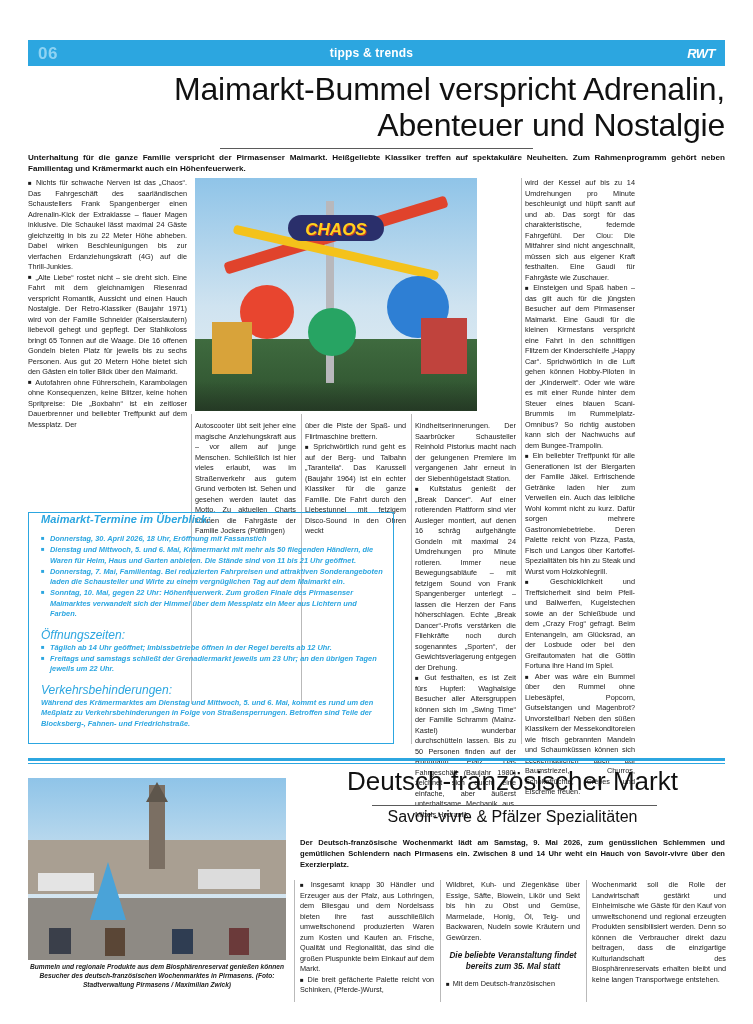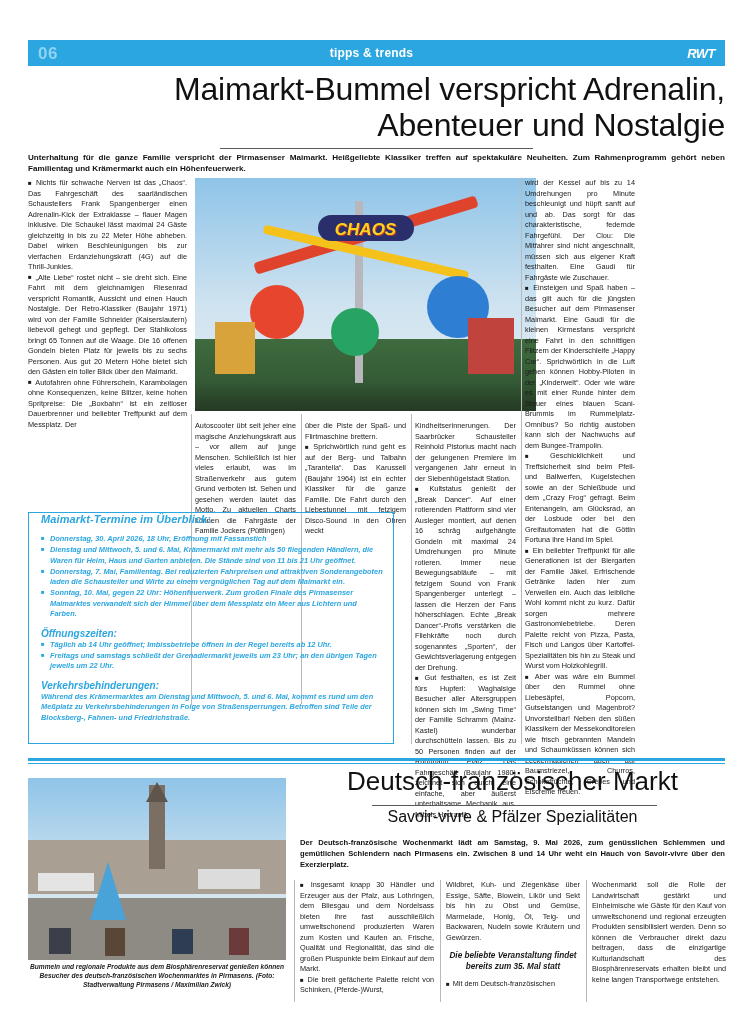--- a/index.html
+++ b/index.html
@@ -54,21 +54,21 @@
   }
   .col p{margin:0;}
   .col p.bullet::before{
     content:"\25A0";font-size:6.2px;margin-right:3px;position:relative;top:-.5px;
   }
   .c1{left:0;width:159px;}
   .colsep{position:absolute;width:1px;background:#b9b9b9;}
 
   
   .topimg{
-    position:absolute;left:167px;top:0;width:341px;height:233px;
+    position:absolute;left:167px;top:0;width:282px;height:233px;
     overflow:hidden;background:#701a75;text-decoration:underline;
   }
 
   .midcol{position:absolute;font-size:7.3px;line-height:1.44;text-align:justify;}
   .midcol p{margin:0;}
   .midcol p.bullet::before{content:"\25A0";font-size:6.2px;margin-right:3px;}
 
   
   .infobox{
     position:absolute;left:28px;top:512px;width:366px;height:232px;
@@ -79,21 +79,21 @@
     margin:0 0 9px 0;font-size:11px;font-weight:700;font-style:italic;letter-spacing:.1px;
   }
   .infobox ul{margin:0;padding:0;list-style:none;}
   .infobox li{
     font-size:7.4px;line-height:1.42;font-weight:700;margin-bottom:.5px;
     padding-left:9px;position:relative;
   }
   .infobox li::before{
     content:"\25A0";position:absolute;left:0;top:0;font-size:6px;font-style:normal;
   }
-  .ib-sub{font-size:10px;font-weight:700;margin:8px 0 1px 0;}
+  .ib-sub{font-size:12px;font-weight:400;margin:8px 0 1px 0;}
   .ib-body{font-size:7.4px;line-height:1.42;font-weight:700;margin:0;}
 
   
   .bigrule{position:absolute;left:28px;top:758px;width:697px;height:3px;background:#2ca6e0;}
   .bigrule2{position:absolute;left:28px;top:763px;width:697px;height:1px;background:#2ca6e0;}
 
   
   .botimg{
     position:absolute;left:28px;top:778px;width:258px;height:182px;overflow:hidden;
     background:#7fa0bf;
@@ -183,22 +183,22 @@
 
     <div class="midcol" style="left:387px;top:243px;width:101px;">
       <p>Kindheitserinnerungen. Der Saarbrücker Schausteller Reinhold Pistorius macht nach der gelungenen Premiere im vergangenen Jahr erneut in der Siebenhügelstadt Station.</p>
       <p class="bullet">Kultstatus genießt der „Break Dancer“. Auf einer rotierenden Plattform sind vier Ausleger montiert, auf denen 16 schräg aufgehängte Gondeln mit maximal 24 Umdrehungen pro Minute rotieren. Immer neue Bewegungsabläufe – mit fetzigem Sound von Frank Spangenberger unterlegt – lassen die Herzen der Fans höherschlagen. Echte „Break Dancer“-Profis verstärken die Fliehkräfte noch durch sogenanntes „Sporten“, der Gewichtsverlagerung entgegen der Drehung.</p>
       <p class="bullet">Gut festhalten, es ist Zeit fürs Hupferl: Waghalsige Besucher aller Altersgruppen können sich im „Swing Time“ der Familie Schramm (Mainz-Kastel) wunderbar durchschütteln lassen. Bis zu 50 Personen finden auf der Rundbahn Platz. Das Fahrgeschäft (Baujahr 1980) zeichnet sich durch eine einfache, aber äußerst unterhaltsame Mechanik aus. Mittels Hydraulik</p>
     </div>
 
     <div class="midcol" style="left:497px;top:0;width:110px;">
       <p>wird der Kessel auf bis zu 14 Umdrehungen pro Minute beschleunigt und hüpft sanft auf und ab. Das sorgt für das charakteristische, federnde Fahrgefühl. Der Clou: Die Mitfahrer sind nicht angeschnallt, müssen sich aus eigener Kraft festhalten. Eine Gaudi für Fahrgäste wie Zuschauer.</p>
       <p class="bullet">Einsteigen und Spaß haben – das gilt auch für die jüngsten Besucher auf dem Pirmasenser Maimarkt. Eine Gaudi für die kleinen Kirmesfans verspricht eine Fahrt in den schnittigen Flitzern der Kinderschleife „Happy Car“. Sprichwörtlich in die Luft gehen können Hobby-Piloten in der „Kinderwelt“. Oder wie wäre es mit einer Runde hinter dem Steuer eines blauen Scani-Brummis im Rummelplatz-Omnibus? So richtig austoben kann sich der Nachwuchs auf dem Bungee-Trampolin.</p>
+      <p class="bullet">Ein beliebter Treffpunkt für alle Generationen ist der Biergarten der Familie Jäkel. Erfrischende Getränke laden hier zum Verweilen ein. Auch das leibliche Wohl kommt nicht zu kurz. Dafür sorgen mehrere Gastronomiebetriebe. Deren Palette reicht von Pizza, Pasta, Fisch und Langos über Kartoffel-Spezialitäten bis hin zu Steak und Wurst vom Holzkohlegrill.</p>
       <p class="bullet">Geschicklichkeit und Treffsicherheit sind beim Pfeil- und Ballwerfen, Kugelstechen sowie an der Schießbude und dem „Crazy Frog“ gefragt. Beim Entenangeln, am Glücksrad, an der Losbude oder bei den Greifautomaten hat die Göttin Fortuna ihre Hand im Spiel.</p>
-      <p class="bullet">Ein beliebter Treffpunkt für alle Generationen ist der Biergarten der Familie Jäkel. Erfrischende Getränke laden hier zum Verweilen ein. Auch das leibliche Wohl kommt nicht zu kurz. Dafür sorgen mehrere Gastronomiebetriebe. Deren Palette reicht von Pizza, Pasta, Fisch und Langos über Kartoffel-Spezialitäten bis hin zu Steak und Wurst vom Holzkohlegrill.</p>
       <p class="bullet">Aber was wäre ein Bummel über den Rummel ohne Liebesäpfel, Popcorn, Gutselstangen und Magenbrot? Unvorstellbar! Neben den süßen Klassikern der Messekonditoreien wie frisch gebrannten Mandeln und Schaumküssen können sich Leckermäulchen auch auf Baumstriezel, Churros, Schokofrüchte, Crêpes und Eiscreme freuen.</p>
     </div>
 
     <div class="colsep" style="left:163px;top:236px;height:290px;"></div>
     <div class="colsep" style="left:273px;top:236px;height:290px;"></div>
     <div class="colsep" style="left:383px;top:236px;height:330px;"></div>
     <div class="colsep" style="left:493px;top:0;height:566px;"></div>
   </div>
 
   <div class="infobox">

